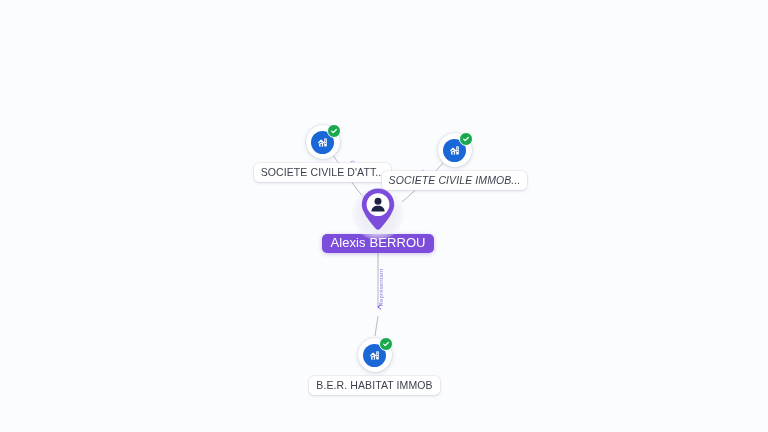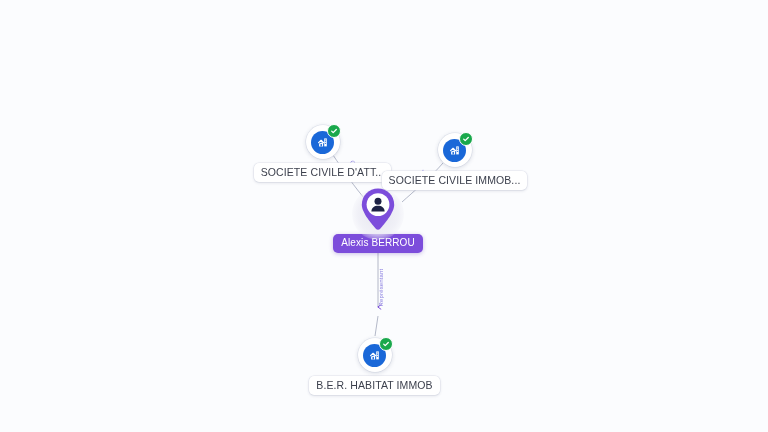--- a/index.html
+++ b/index.html
@@ -110,21 +110,21 @@
     font-size: 10.5px;
     line-height: 12px;
     letter-spacing: 0.1px;
     white-space: nowrap;
     box-shadow: 0 1px 3px rgba(40, 50, 90, 0.14),
                 0 0 0 0.5px rgba(228, 231, 240, 0.9);
   }
   .node-label.primary {
     background: #7c4ddb;
     color: #ffffff;
-    font-size: 10px;
+    font-size: 13px;
     padding: 3px 8px 4px 8px;
     box-shadow: 0 1px 4px rgba(90, 50, 180, 0.3);
   }
 
   
   .edge-label {
     position: absolute;
     color: #8b7fe0;
     font-size: 6px;
     line-height: 7px;
@@ -175,21 +175,21 @@
       </div>
       <div class="verified-badge">
         <svg width="8" height="8" viewBox="0 0 8 8">
           <path d="M1.7,4.1 L3.2,5.6 L6.3,2.5" fill="none" stroke="#ffffff" stroke-width="1.3" stroke-linecap="round" stroke-linejoin="round"></path>
         </svg>
       </div>
     </div>
     <div class="node-label">SOCIETE CIVILE D'ATT...</div>
   </div>
 
-  <div class="node" style="left:392px; top:133px; width:125px;">
+  <div class="node" style="left:392px; top:133px; width:125px;font-style:italic;">
     <div class="company-disc">
       <div class="company-icon-circle">
         <svg width="14" height="14" viewBox="0 0 14 14">
           <path d="M7.1,7.1 v4.3 h-4.0 v-3.0 z" fill="#ffffff"></path>
           <path d="M2.6,7.6 L5.1,5.3 L7.6,7.6" fill="none" stroke="#ffffff" stroke-width="1.25" stroke-linecap="round" stroke-linejoin="round"></path>
           <rect x="4.5" y="8.9" width="1.4" height="2.5" fill="#1a68d8"></rect>
           <rect x="8.2" y="3.4" width="2.6" height="8.0" fill="#ffffff"></rect>
           <rect x="8.9" y="4.6" width="1.2" height="0.8" fill="#1a68d8"></rect>
           <rect x="8.9" y="6.3" width="1.2" height="0.8" fill="#1a68d8"></rect>
           <rect x="8.9" y="8.0" width="1.2" height="0.8" fill="#1a68d8"></rect>

